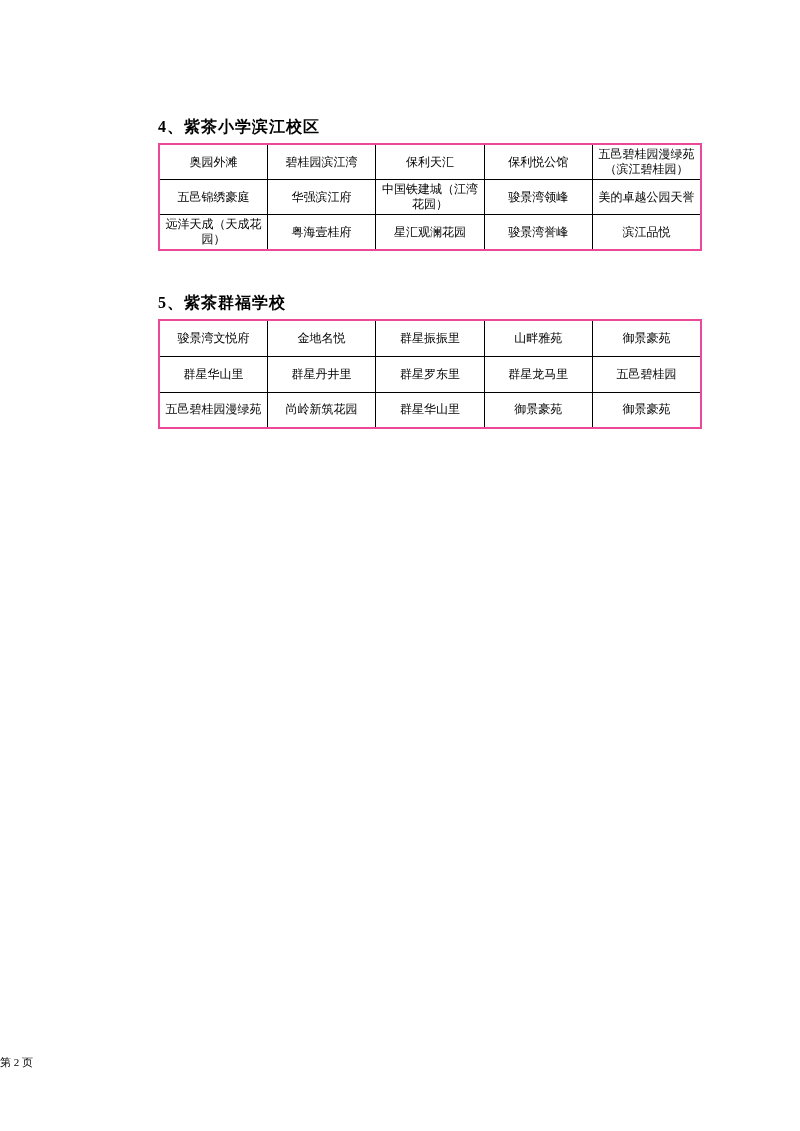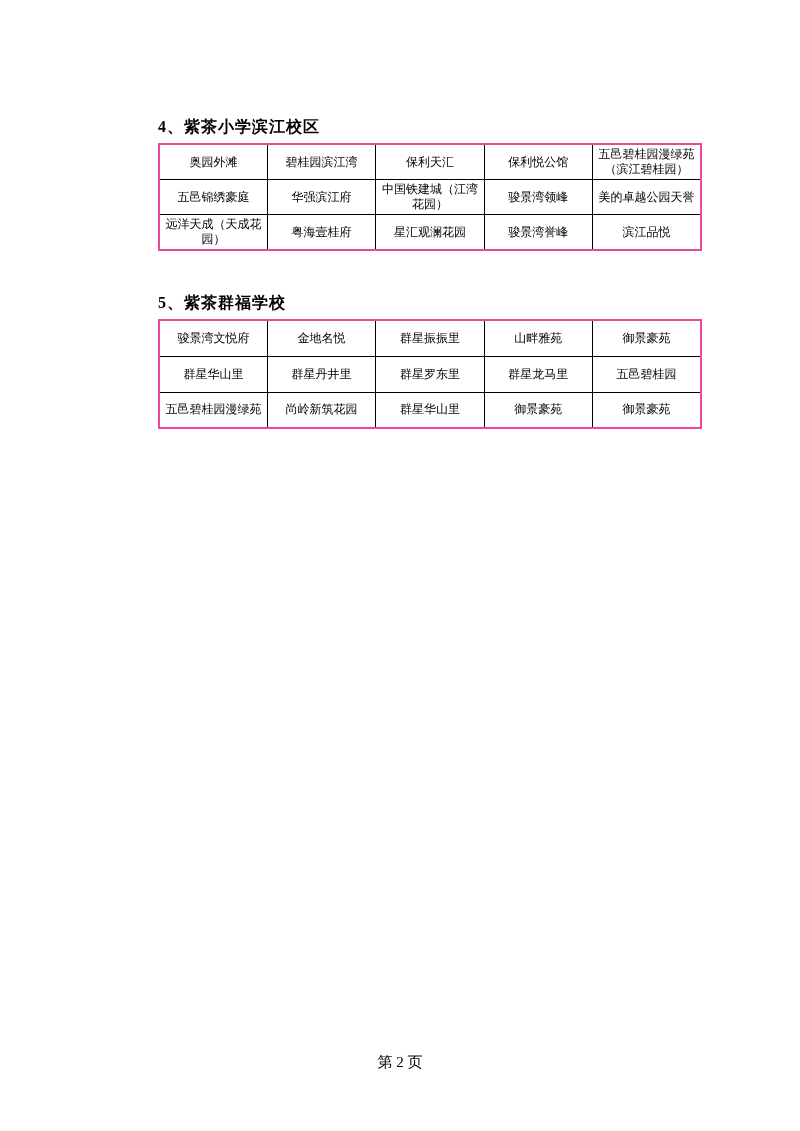--- a/index.html
+++ b/index.html
@@ -45,22 +45,21 @@
     padding: 2px 1px;
     word-break: break-all;
   }
   table.table-1 td { height: 34px; }
   table.table-2 td { height: 36px; }
   .page-footer {
     position: absolute;
     top: 1055px;
     left: 0;
     width: 100%;
-    text-align: center;
-    font-size: 15px;
+    font-size: 11px;
     line-height: 14px;
     color: #000000;
   }
 </style>
 </head>
 <body>
 
 <div class="page">
   <div class="content">
 

